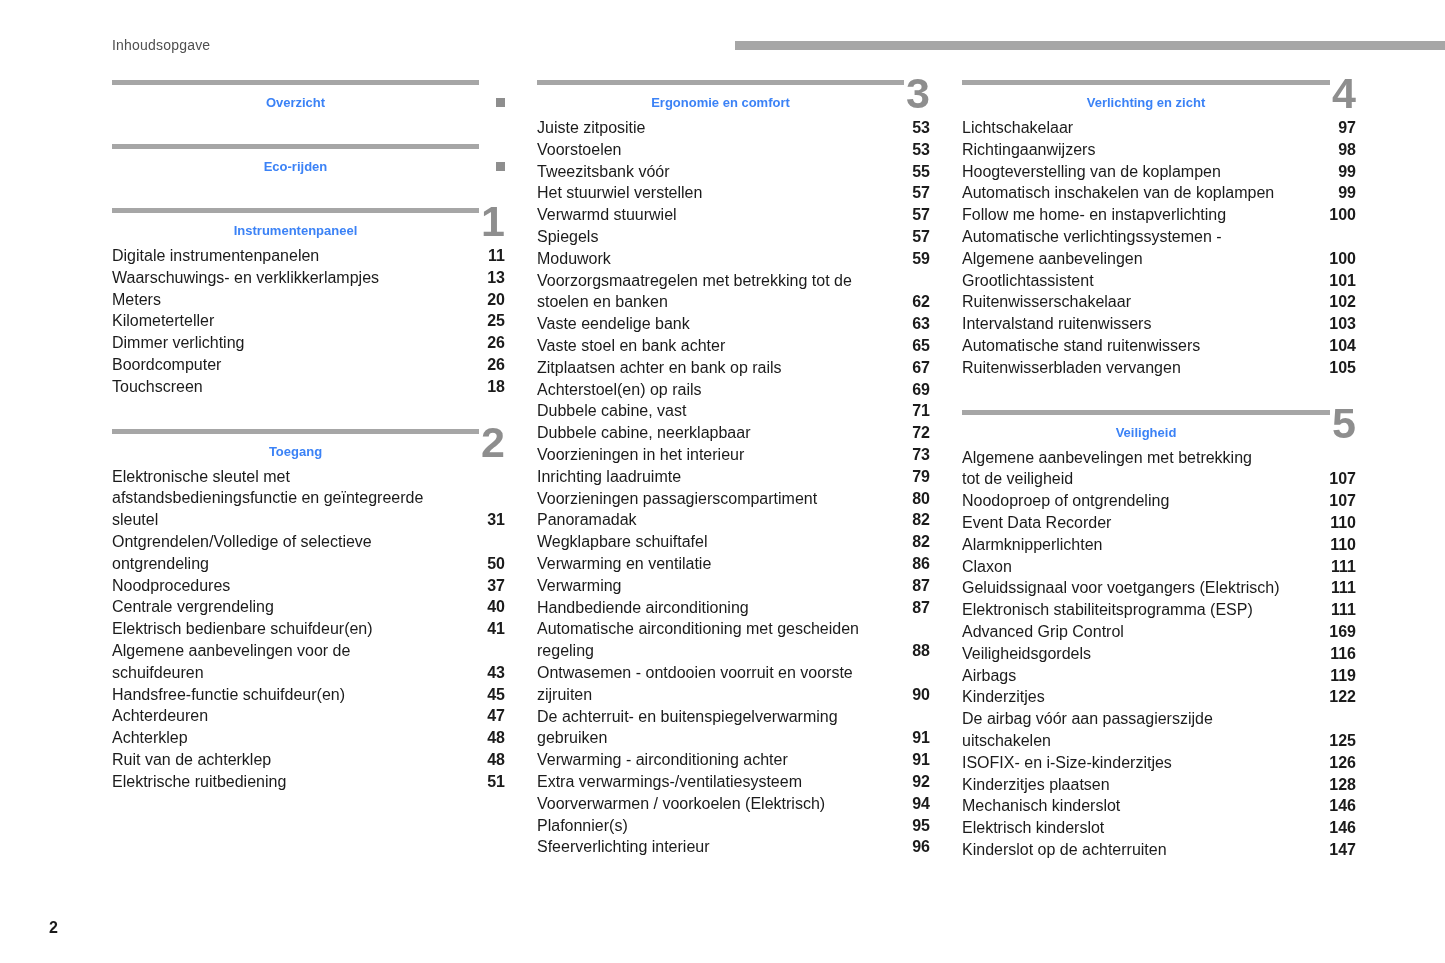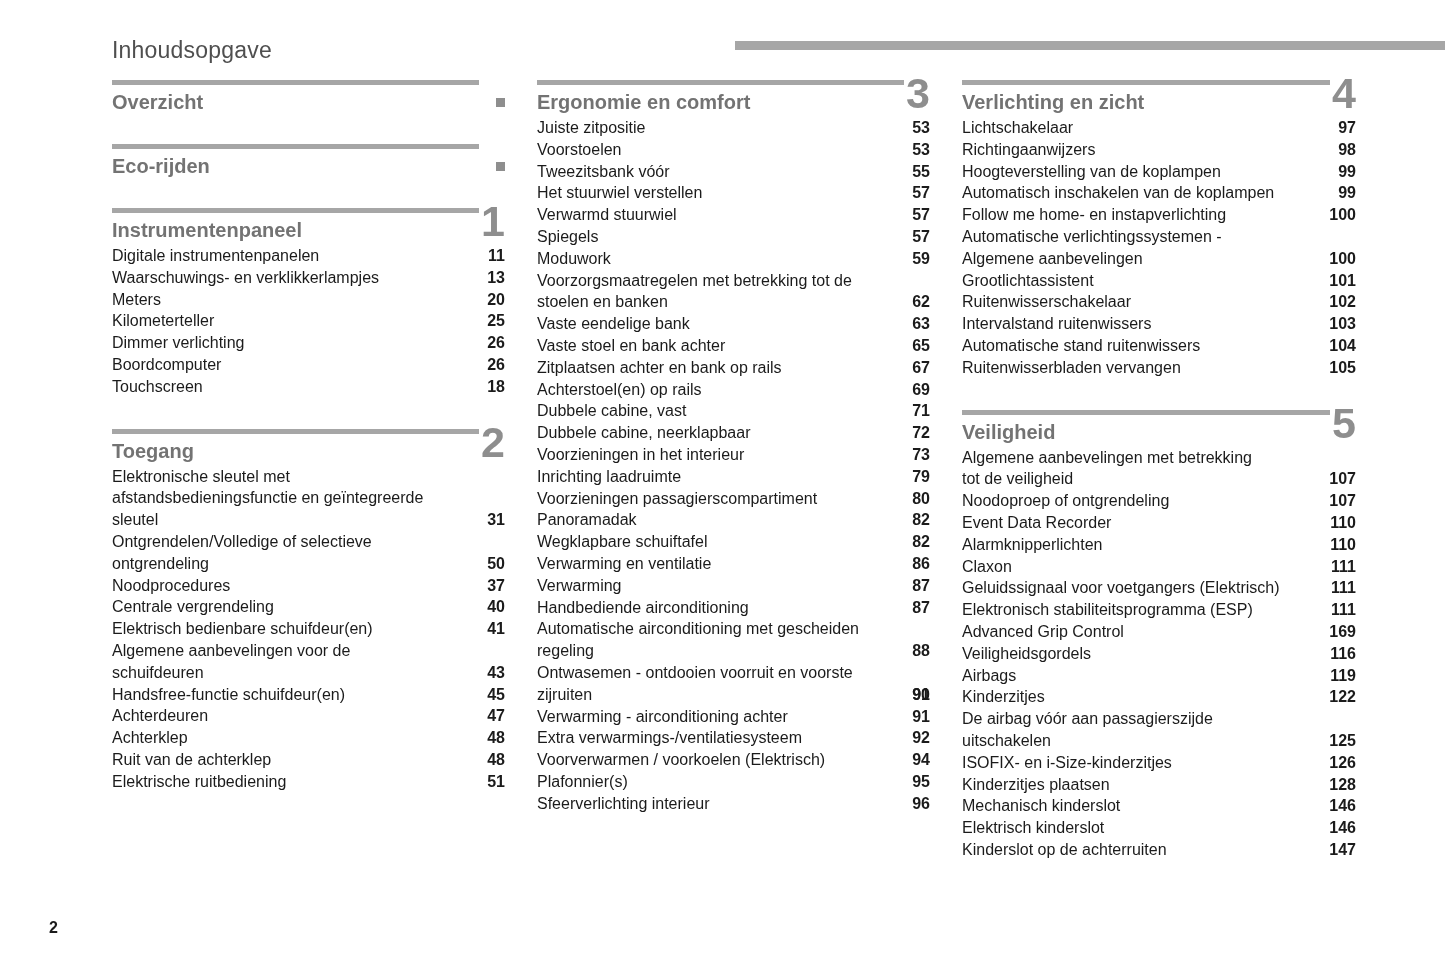--- a/index.html
+++ b/index.html
@@ -1,28 +1,28 @@
 <!DOCTYPE html>
 <html><head>
 <meta charset="utf-8">
 <style>
   html,body{margin:0;padding:0;}
   body{font-family:"Liberation Sans",sans-serif;background:#ffffff;}
   .page{position:relative;width:1445px;height:963px;background:#ffffff;overflow:hidden;}
-  .doc-title{position:absolute;left:112px;top:37px;font-size:23px;color:#4f4f4f;letter-spacing:0.2px;}
+  .doc-title{position:absolute;left:112px;top:37px;font-size:14px;color:#4f4f4f;letter-spacing:0.2px;}
   .top-bar{position:absolute;left:735px;right:0;top:41px;height:9px;background:#a6a6a6;}
   .col{position:absolute;top:80px;}
   .col-0{left:112px;width:393px;}
   .col-1{left:537px;width:393px;}
   .col-2{left:962px;width:394px;}
   .section{margin-bottom:31px;}
   .section-head{display:flex;align-items:flex-start;margin-bottom:4px;}
   .head-left{flex:1;min-width:0;}
   .bar{height:5px;background:#a6a6a6;margin-bottom:7px;}
-  .label{text-align:left;font-weight:bold;color:#737373;font-size:20px;line-height:21px;}
+  .label{text-align:center;font-weight:bold;color:#3b82f6;font-size:13px;line-height:21px;}
   .head-right{width:26px;display:flex;justify-content:flex-end;flex:none;}
   .big-num{font-size:43px;line-height:34px;font-weight:bold;color:#8e8e8e;margin-top:-4px;}
   .sq{width:9px;height:9px;background:#8e8e8e;margin-top:18px;}
   .item{position:relative;padding-right:40px;font-size:16px;line-height:21.8px;color:#1b1b1b;}
   .txt{white-space:pre-line;}
   .pg{position:absolute;right:0;bottom:0;font-weight:bold;}
   .footer-num{position:absolute;left:49px;top:919px;font-size:16px;font-weight:bold;color:#1b1b1b;}
 </style>
 </head>
 <body>
@@ -134,21 +134,22 @@
           <div class="item"><span class="txt">Voorzieningen passagierscompartiment</span><span class="pg">80</span></div>
           <div class="item"><span class="txt">Panoramadak</span><span class="pg">82</span></div>
           <div class="item"><span class="txt">Wegklapbare schuiftafel</span><span class="pg">82</span></div>
           <div class="item"><span class="txt">Verwarming en ventilatie</span><span class="pg">86</span></div>
           <div class="item"><span class="txt">Verwarming</span><span class="pg">87</span></div>
           <div class="item"><span class="txt">Handbediende airconditioning</span><span class="pg">87</span></div>
           <div class="item"><span class="txt">Automatische airconditioning met gescheiden
 regeling</span><span class="pg">88</span></div>
           <div class="item"><span class="txt">Ontwasemen - ontdooien voorruit en voorste
 zijruiten</span><span class="pg">90</span></div>
-          <div class="item"><span class="pg">91</span></div>
+          <div class="item"><span class="txt">De achterruit- en buitenspiegelverwarming
+gebruiken</span><span class="pg">91</span></div>
           <div class="item"><span class="txt">Verwarming - airconditioning achter</span><span class="pg">91</span></div>
           <div class="item"><span class="txt">Extra verwarmings-/ventilatiesysteem</span><span class="pg">92</span></div>
           <div class="item"><span class="txt">Voorverwarmen / voorkoelen (Elektrisch)</span><span class="pg">94</span></div>
           <div class="item"><span class="txt">Plafonnier(s)</span><span class="pg">95</span></div>
           <div class="item"><span class="txt">Sfeerverlichting interieur</span><span class="pg">96</span></div>
         </div>
       </div>
     </div>
   <div class="col col-2">
       <div class="section">

